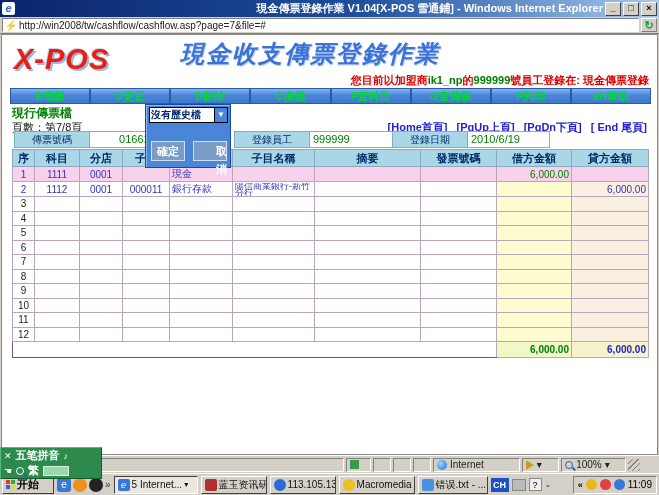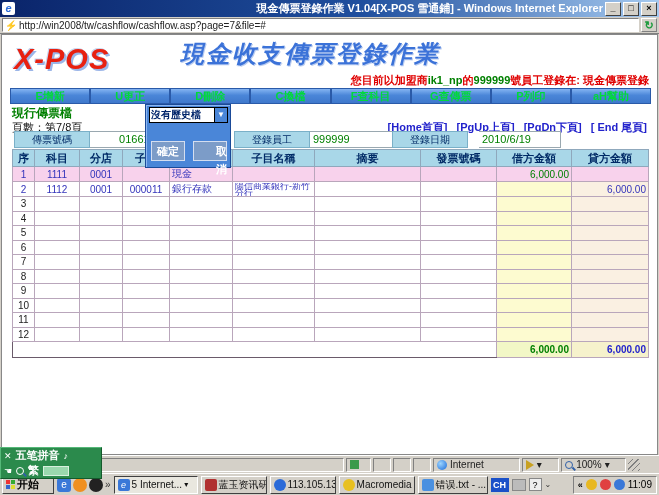--- a/index.html
+++ b/index.html
@@ -178,21 +178,21 @@
 
   <div class="formrow">
     <div class="fgroup" style="left:2px;">
       <div class="flabel">傳票號碼</div>
       <div class="fvalue" style="width:95px;text-align:center;">016611</div>
     </div>
     <div class="fgroup" style="left:222px;">
       <div class="flabel">登錄員工</div>
       <div class="fvalue" style="width:92px;">999999</div>
     </div>
-    <div class="fgroup" style="left:380px;gap:11px;">
+    <div class="fgroup" style="left:380px;">
       <div class="flabel">登錄日期</div>
       <div class="fvalue" style="width:82px;">2010/6/19</div>
     </div>
   </div>
 
   <table class="vtable">
     <colgroup>
       <col style="width:22px">
         <col style="width:45px">
         <col style="width:43px">

